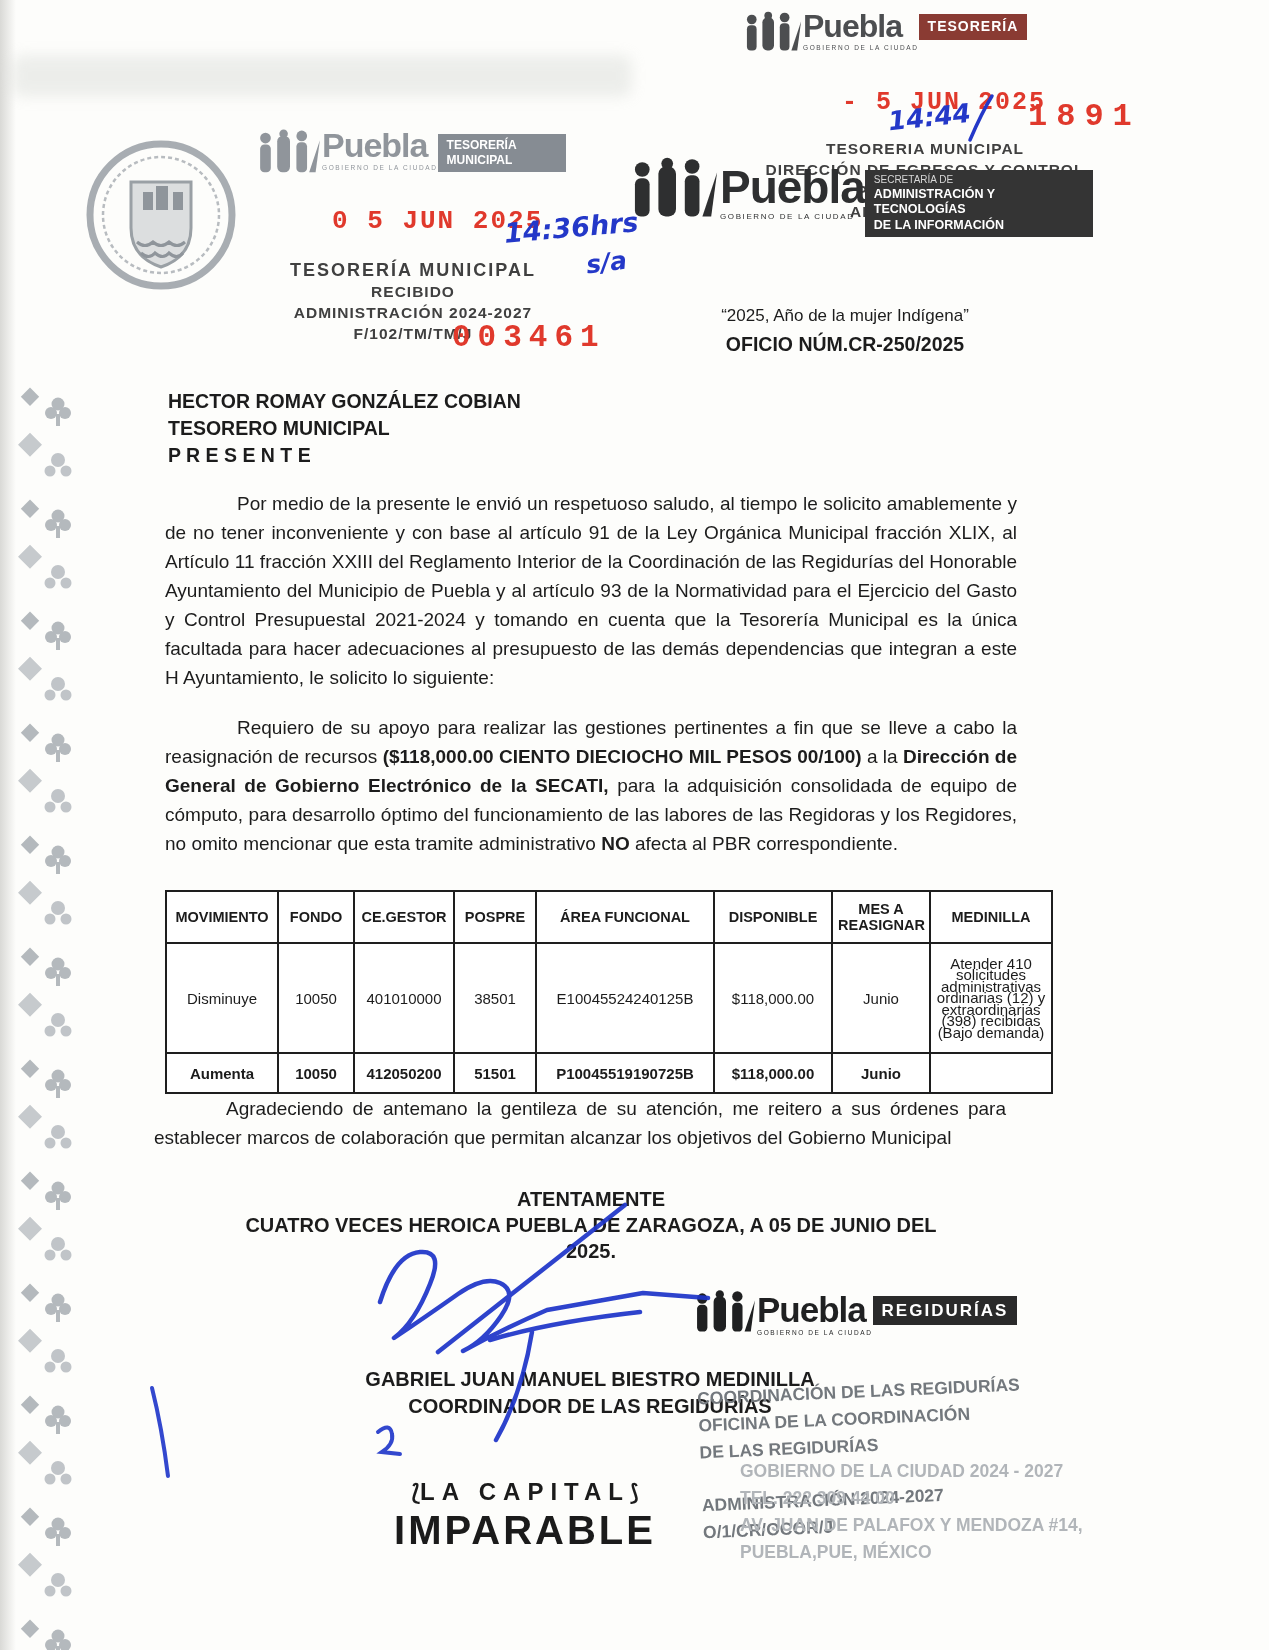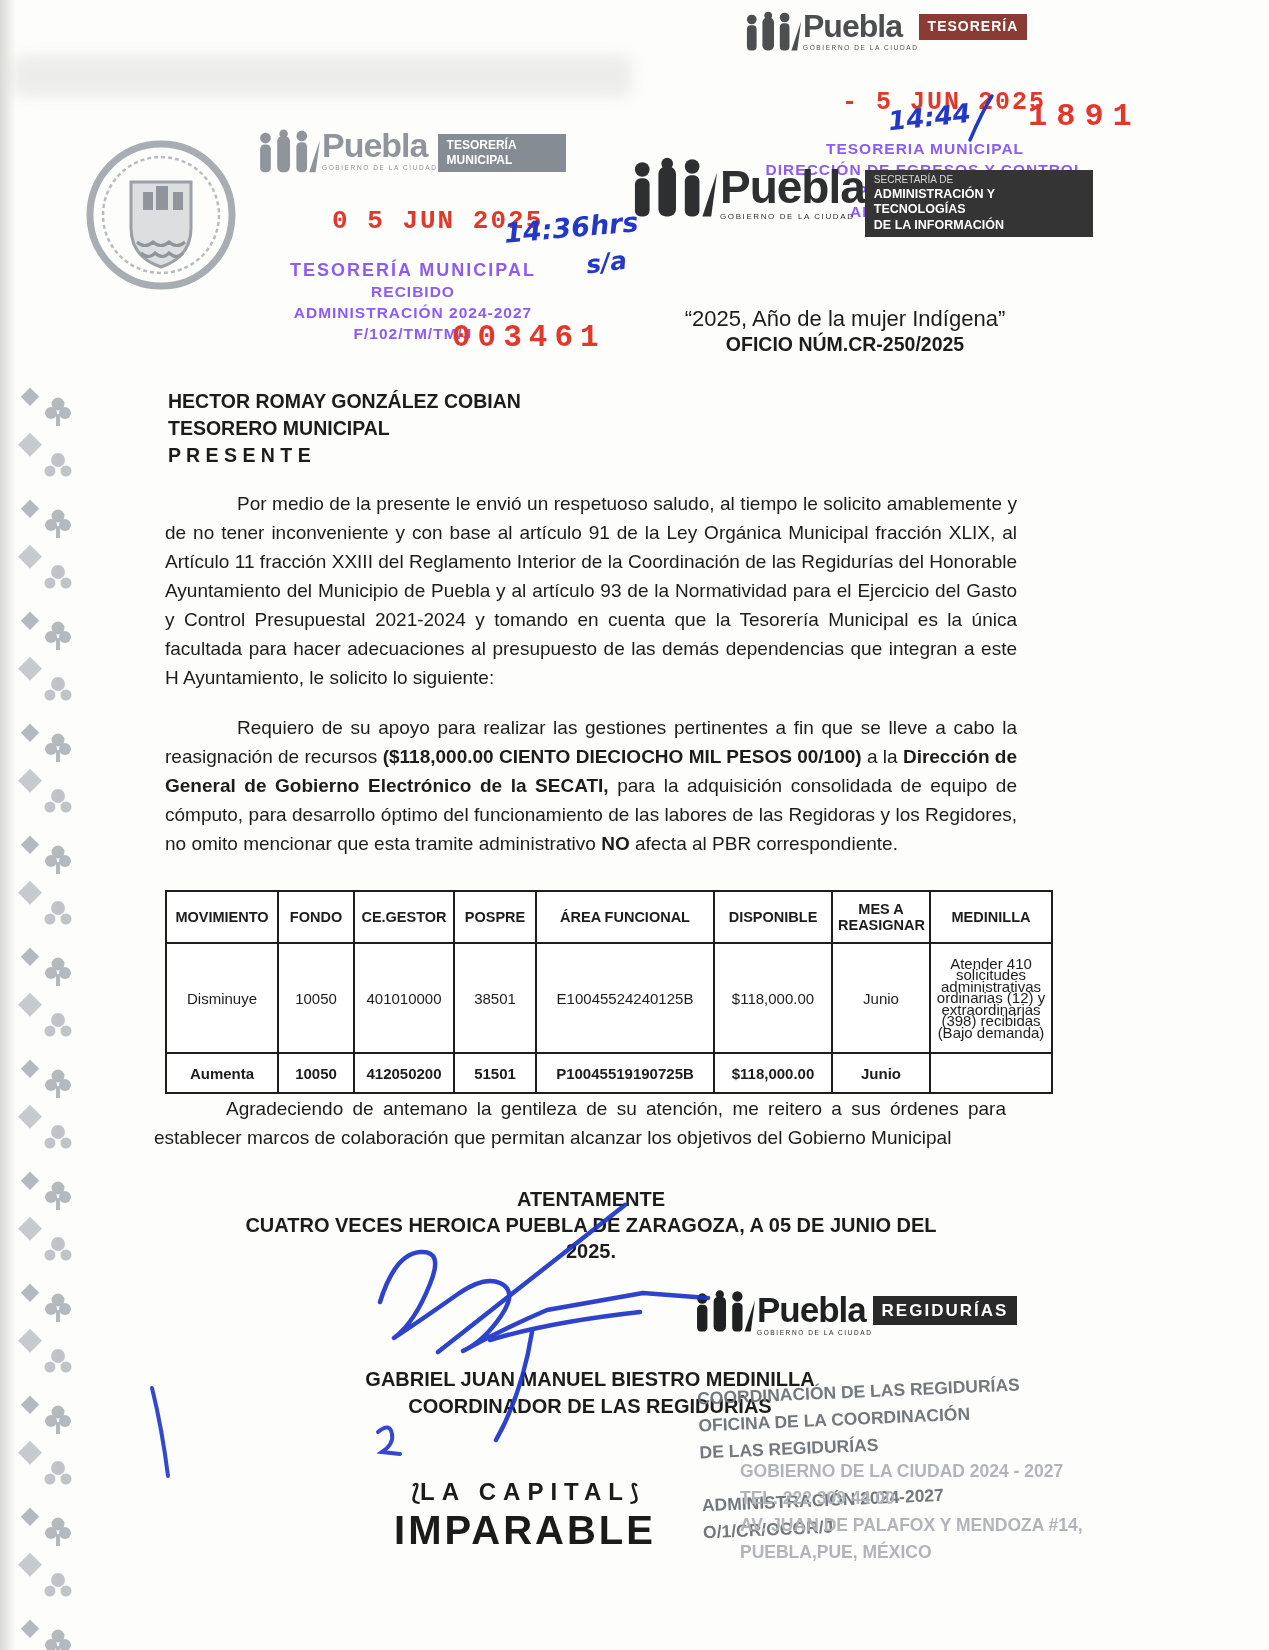--- a/index.html
+++ b/index.html
@@ -5,21 +5,21 @@
   html,body{margin:0;padding:0;background:#e6e6e4;}
   #page{position:relative;width:1269px;height:1650px;background:#fdfdfb;overflow:hidden;
         font-family:"Liberation Sans",sans-serif;color:#1c1c1c;}
   .abs{position:absolute;}
   
   .smudge{background:#c7cbc6;opacity:.30;filter:blur(7px);border-radius:10px;}
   .edge-shade{background:linear-gradient(to right,#d9d9d6,rgba(253,253,251,0));}
   
   .red-stamp{color:#e0392c;font-family:"Liberation Mono",monospace;font-weight:bold;}
   .blue-ink{color:#2438c8;font-family:"DejaVu Sans",sans-serif;font-style:italic;font-weight:bold;}
-  .gray-stamp{color:#8b5cf6;font-weight:bold;text-align:center;line-height:21px;}
+  .gray-stamp{color:#404040;font-weight:bold;text-align:center;line-height:21px;}
   .gray-stamp .big{font-size:18px;letter-spacing:2px;}
   .gray-stamp .med{font-size:15.5px;letter-spacing:1px;}
   .pl-logo{display:flex;align-items:flex-start;gap:0;}
   .pl-glyphs{flex:0 0 auto;}
   .pl-wordwrap{display:flex;flex-direction:column;line-height:1;}
   .pl-word{font-weight:bold;letter-spacing:-1px;}
   .pl-sub{font-size:6.5px;letter-spacing:1.6px;margin-top:3px;}
   .pl-box{color:#fff;font-weight:bold;padding:4px 9px;line-height:1.25;}
   
   .para{width:852px;font-size:19px;line-height:29px;text-align:justify;text-indent:72px;}
@@ -157,21 +157,21 @@
       <span class="pl-word" style="font-size:46px;">Puebla</span>
       <span class="pl-sub" style="font-size:8px;">GOBIERNO DE LA CIUDAD</span>
     </div>
     <div class="pl-box" style="background:#343434;font-size:12.5px;margin-top:14px;width:210px;">
       <div style="font-size:10px;font-weight:normal;color:#d8d8d8;">SECRETARÍA DE</div>
       <div>ADMINISTRACIÓN Y TECNOLOGÍAS</div>
       <div>DE LA INFORMACIÓN</div>
     </div>
   </div>
 
-  <div class="abs" style="left:640px;top:306px;width:410px;text-align:center;font-size:22px;">“2025, Año de la mujer Indígena”</div>
+  <div class="abs" style="left:640px;top:306px;width:410px;text-align:center;font-size:17px;">“2025, Año de la mujer Indígena”</div>
   <div class="abs center-bold" style="left:640px;top:333px;width:410px;font-size:19.5px;">OFICIO NÚM.CR-250/2025</div>
 
   <div class="abs" style="left:168px;top:388px;font-size:19.5px;font-weight:bold;line-height:27px;">
     <div>HECTOR ROMAY GONZÁLEZ COBIAN</div>
     <div>TESORERO MUNICIPAL</div>
     <div>P R E S E N T E</div>
   </div>
 
   <div class="abs para" style="left:165px;top:489px;">Por medio de la presente le envió un respetuoso saludo, al tiempo le solicito amablemente y de no tener inconveniente y con base al artículo 91 de la Ley Orgánica Municipal fracción XLIX, al Artículo 11 fracción XXIII del Reglamento Interior de la Coordinación de las Regidurías del Honorable Ayuntamiento del Municipio de Puebla y al artículo 93 de la Normatividad para el Ejercicio del Gasto y Control Presupuestal 2021-2024 y tomando en cuenta que la Tesorería Municipal es la única facultada para hacer adecuaciones al presupuesto de las demás dependencias que integran a este H Ayuntamiento, le solicito lo siguiente:</div>
 

